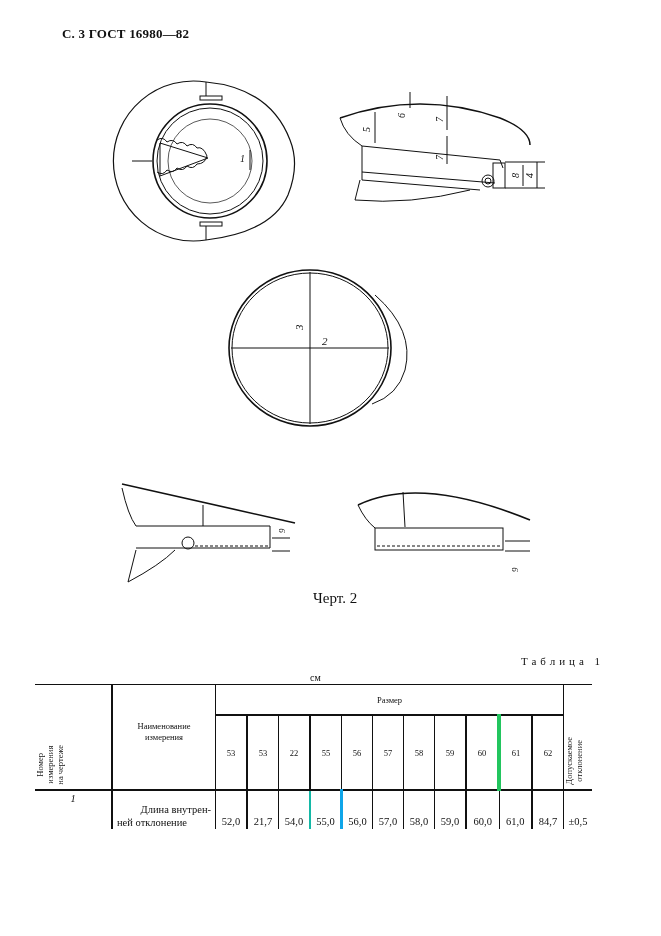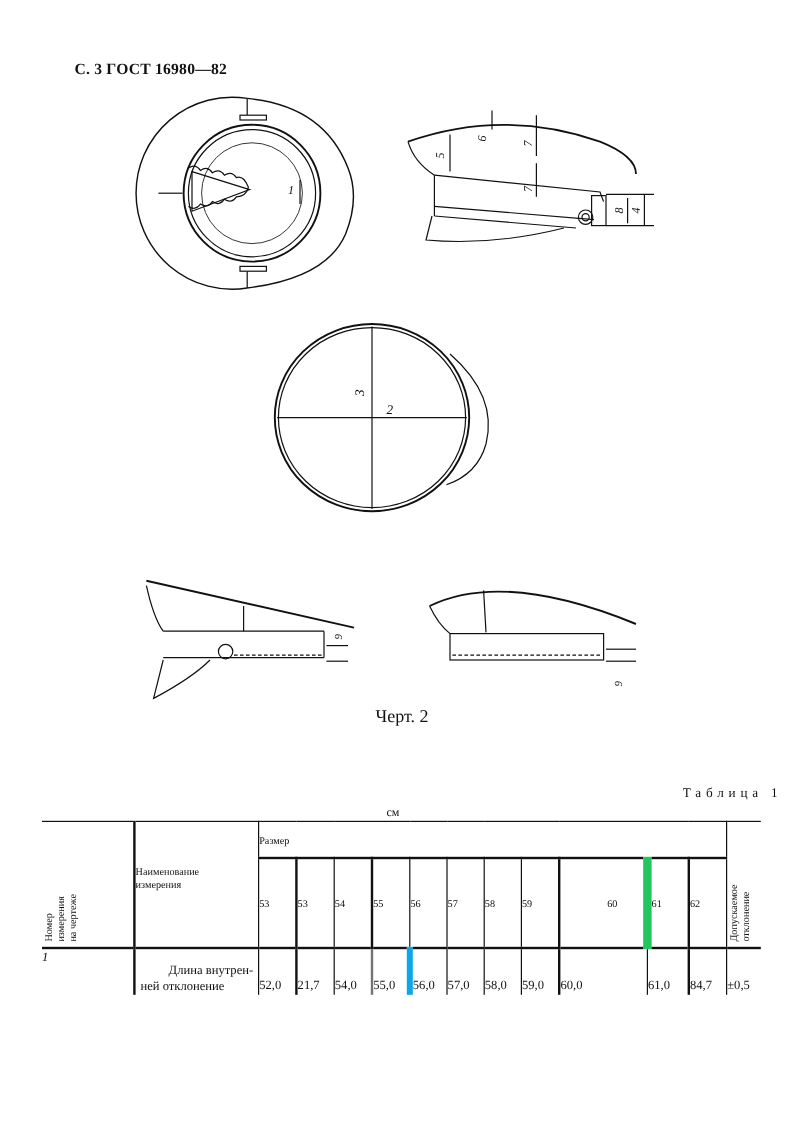--- a/index.html
+++ b/index.html
@@ -1,24 +1,24 @@
 <!DOCTYPE html>
 <html><head>
 <meta charset="utf-8">
 <style>
   html, body { margin:0; padding:0; background:#ffffff; }
   body { width:661px; height:936px; position:relative; overflow:hidden;
          font-family:"Liberation Serif","DejaVu Serif",serif; color:#111; }
-  .page-header { position:absolute; left:62px; top:50px; font-size:13px; font-weight:bold; letter-spacing:0.2px;text-align:center; }
+  .page-header { position:absolute; left:62px; top:26px; font-size:13px; font-weight:bold; letter-spacing:0.2px;text-align:center; }
   .drawing { position:absolute; left:0; top:0; }
   .fig-caption { position:absolute; left:313px; top:590px; font-size:15px; }
-  .table-caption { position:absolute; left:521px; top:655px; font-size:11px; letter-spacing:4px;margin-left:48px; }
-  .unit-label { position:absolute; left:322px; top:672px; font-size:10px; }
+  .table-caption { position:absolute; left:521px; top:655px; font-size:11px; letter-spacing:4px; }
+  .unit-label { position:absolute; left:310px; top:672px; font-size:10px; }
   table.spec { position:absolute; left:35px; top:684px; border-collapse:collapse; font-size:8.5px; }
-  table.spec td, table.spec th { font-weight:normal; text-align:left; padding:0; }
+  table.spec td, table.spec th { font-weight:normal; text-align:center; padding:0; }
   .vt { writing-mode:vertical-rl; transform:rotate(180deg); font-size:8.5px; line-height:10px; white-space:pre; }
 </style>
 </head>
 <body>
 
 <div class="page-header">С. 3 ГОСТ 16980—82</div>
 
 <svg class="drawing" width="661" height="600" viewBox="0 0 661 600" fill="none" stroke="#111" stroke-width="1">
 
   <g>
@@ -119,40 +119,40 @@
 измерения</td>
     <td colspan="11" style="height:28px;border-top:1.5px solid #111;border-bottom:2px solid #111;border-right:1px solid #111;">Размер</td>
     <td rowspan="2" style="width:28px;border-top:1.5px solid #111;vertical-align:bottom;padding-bottom:4px;">
       <div class="vt">Допускаемое
 отклонение</div>
     </td>
   </tr>
   <tr>
     <td style="width:30px;height:70px;border-right:2px solid #111;">53</td>
     <td style="width:30px;border-right:1px solid #111;">53</td>
-    <td style="width:30px;border-right:2px solid #111;">54</td>
+    <td style="width:30px;border-right:2px solid #111;">22</td>
     <td style="width:30px;border-right:1px solid #111;">55</td>
     <td style="width:30px;border-right:1px solid #111;">56</td>
     <td style="width:30px;border-right:1px solid #111;">57</td>
     <td style="width:30px;border-right:1px solid #111;">58</td>
     <td style="width:30px;border-right:2px solid #111;">59</td>
-    <td style="width:30px;border-right:7px solid #22c55e;padding-left:39px;">60</td>
+    <td style="width:30px;border-right:4px solid #22c55e;">60</td>
     <td style="width:30px;border-right:2px solid #111;">61</td>
     <td style="width:30px;border-right:1px solid #111;">62</td>
   </tr>
   <tr style="font-size:10.5px;">
     <td style="border-top:2px solid #111;border-right:2px solid #111;vertical-align:top;padding-top:2px;font-style:italic;height:30px;">1</td>
     <td style="border-top:2px solid #111;border-right:1px solid #111;text-align:left;padding:12px 0 0 4px;line-height:13px;">
       <div style="text-align:right;padding-right:4px;">Длина внутрен-</div>
       <div>ней отклонение</div>
     </td>
     <td style="border-top:2px solid #111;border-right:2px solid #111;vertical-align:bottom;padding-bottom:2px;">52,0</td>
     <td style="border-top:2px solid #111;border-right:1px solid #111;vertical-align:bottom;padding-bottom:2px;">21,7</td>
-    <td style="border-top:2px solid #111;border-right:2px solid #737373;vertical-align:bottom;padding-bottom:2px;">54,0</td>
-    <td style="border-top:2px solid #111;border-right:5px solid #0ea5e9;vertical-align:bottom;padding-bottom:2px;">55,0</td>
+    <td style="border-top:2px solid #111;border-right:2px solid #14b8a6;vertical-align:bottom;padding-bottom:2px;">54,0</td>
+    <td style="border-top:2px solid #111;border-right:3px solid #0ea5e9;vertical-align:bottom;padding-bottom:2px;">55,0</td>
     <td style="border-top:2px solid #111;border-right:1px solid #111;vertical-align:bottom;padding-bottom:2px;">56,0</td>
     <td style="border-top:2px solid #111;border-right:1px solid #111;vertical-align:bottom;padding-bottom:2px;">57,0</td>
     <td style="border-top:2px solid #111;border-right:1px solid #111;vertical-align:bottom;padding-bottom:2px;">58,0</td>
     <td style="border-top:2px solid #111;border-right:2px solid #111;vertical-align:bottom;padding-bottom:2px;">59,0</td>
     <td style="border-top:2px solid #111;border-right:1px solid #111;vertical-align:bottom;padding-bottom:2px;">60,0</td>
     <td style="border-top:2px solid #111;border-right:2px solid #111;vertical-align:bottom;padding-bottom:2px;">61,0</td>
     <td style="border-top:2px solid #111;border-right:1px solid #111;vertical-align:bottom;padding-bottom:2px;">84,7</td>
     <td style="border-top:2px solid #111;vertical-align:bottom;padding-bottom:2px;">±0,5</td>
   </tr>
 </tbody>

